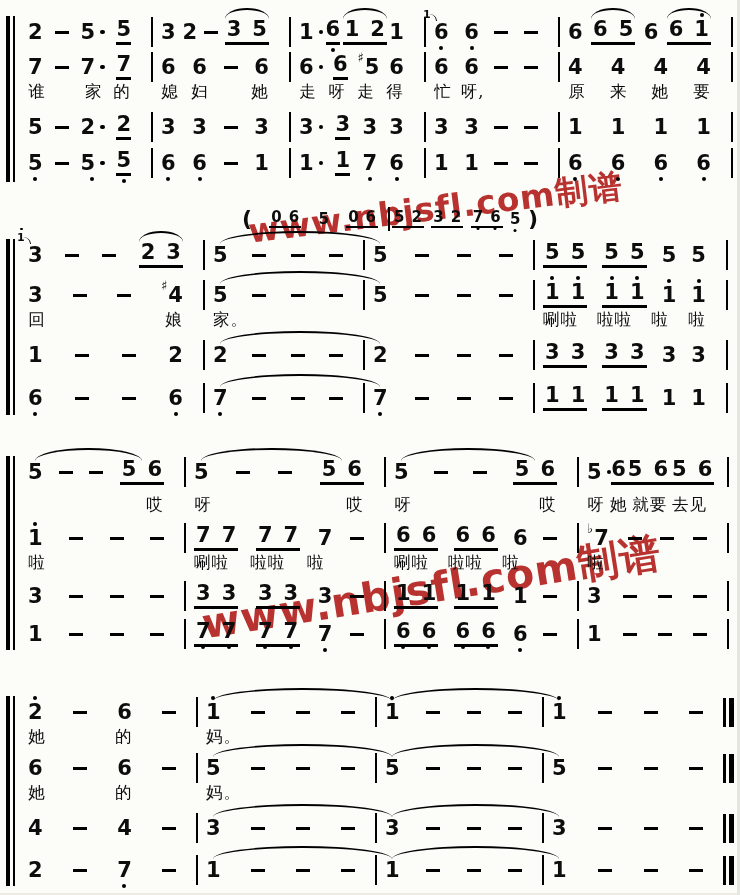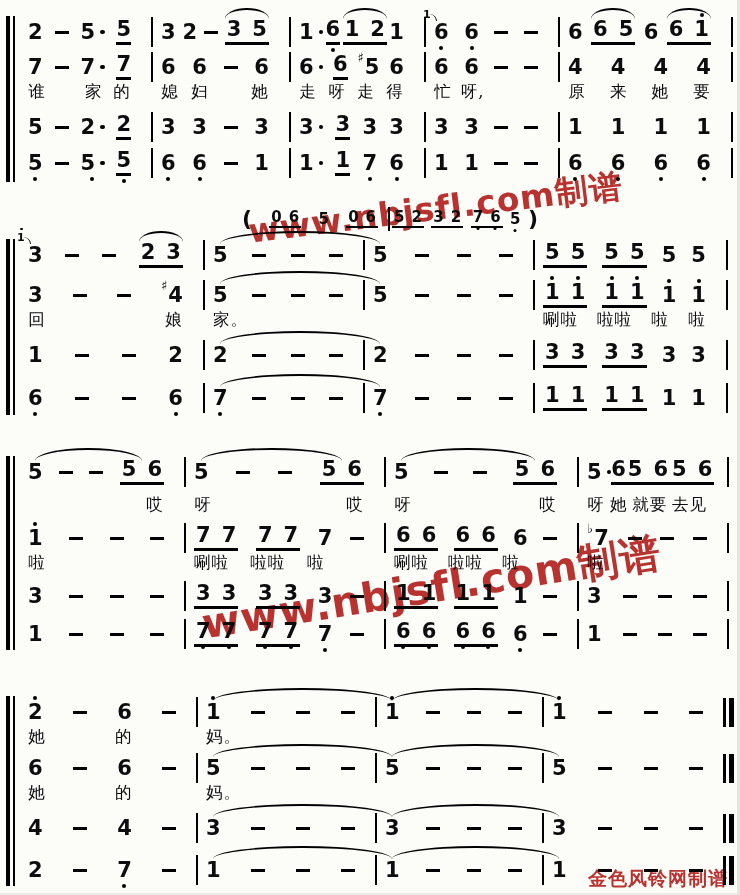--- a/index.html
+++ b/index.html
@@ -57,21 +57,20 @@
   .paren { font-size:22px; font-weight:700; line-height:1; flex:none; }
   .wm { position:absolute; font-weight:700; white-space:nowrap; transform-origin:left top;
         font-family:"DejaVu Sans", sans-serif; opacity:0.92; letter-spacing:1px; }
 </style>
 </head>
 <body>
 
 <div class="page" id="page">
   <div class="wm" id="wm0" style="left: 246px; top: 210px; font-size: 33px; color: rgb(179, 35, 31); transform: rotate(-7deg);">www.nbjsfl.com制谱</div>
   <div class="wm" id="wm1" style="left: 198px; top: 598px; font-size: 41px; color: rgb(179, 35, 31); transform: rotate(-9deg);">www.nbjsfl.com制谱</div>
-  <div class="wm" id="wm2" style="left: 588px; top: 866px; font-size: 19px; color: rgb(179, 35, 31); transform: rotate(0deg);">金色风铃网制谱</div>
 <div class="system" style="top: 14px; height: 176px;">
       <div class="bracket" style="top: 2px; height: 166px;"></div>
       <div class="row notes" style="top: 2px;">
         <div class="meas" style="width: 131px;">
           <span class="tok">
             <span class="n">2</span>
           </span>
           <span class="dash"></span>
           <span class="tok">
             <span class="n">5</span>

